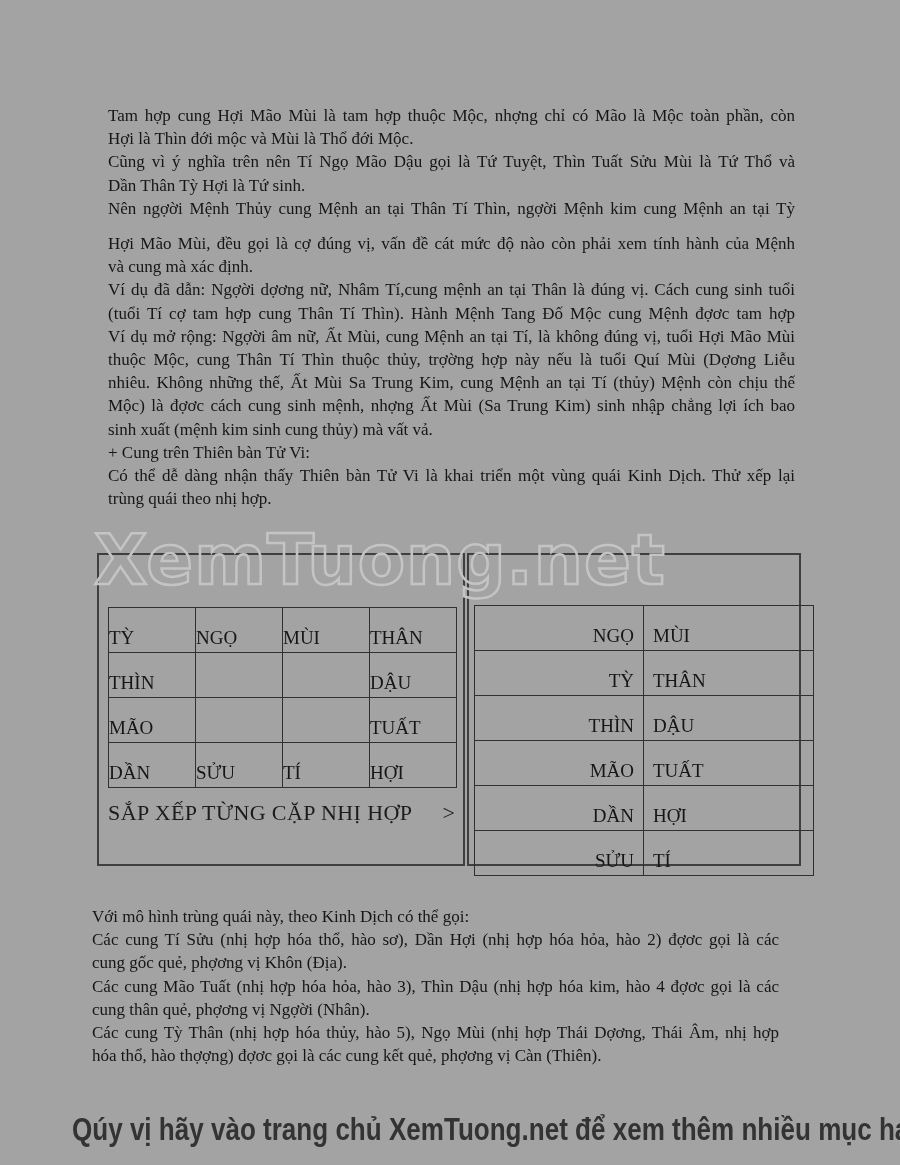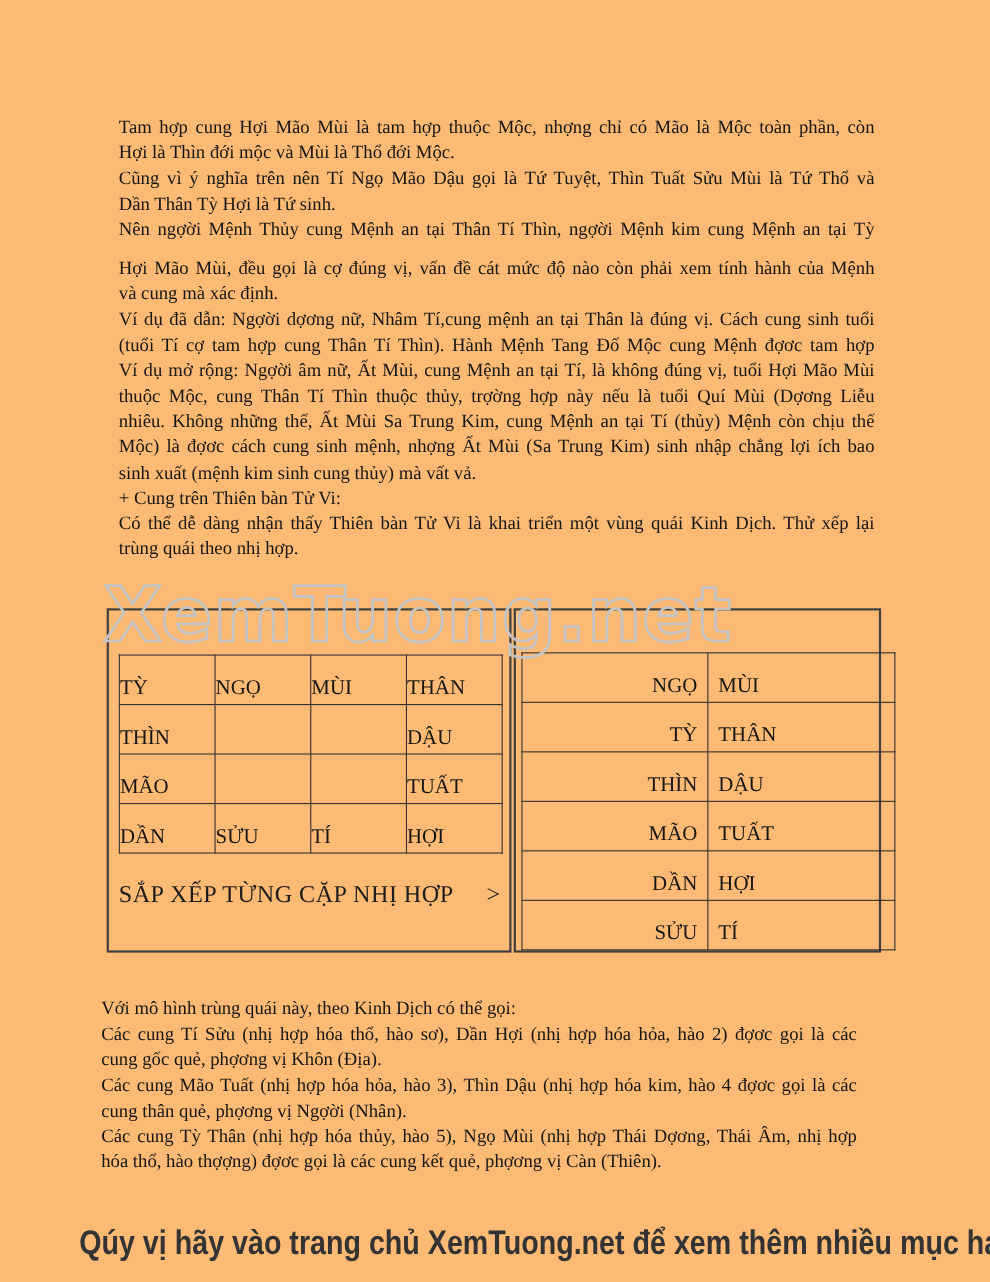--- a/index.html
+++ b/index.html
@@ -4,21 +4,21 @@
 <style>
   html, body { margin: 0; padding: 0; }
   body {
     width: 900px; height: 1165px;
     background: #ffffff;
     font-family: "Liberation Serif", serif;
   }
   .page {
     position: relative;
     width: 900px; height: 1165px;
-    background: #fdba74;
+    background: #a3a3a3;
     overflow: hidden;
   }
 
   
   .textblock {
     position: absolute;
     width: 687px;
     font-size: 17px;
     line-height: 23.2px;
     color: #161616;
@@ -53,20 +53,21 @@
     background: transparent;
     z-index: 1;
   }
   .panel.left  { left: 97px;  width: 368px; }
   .panel.right { left: 467px; width: 334px; }
 
   table.zgrid {
     border-collapse: collapse;
     position: absolute;
     table-layout: fixed;
+    margin-top: 12px;
   }
   table.zgrid td {
     border: 1px solid #303030;
     height: 41px;
     vertical-align: bottom;
     font-size: 19px;
     color: #161616;
     padding: 0 0 3px 0;
     overflow: hidden;
   }

